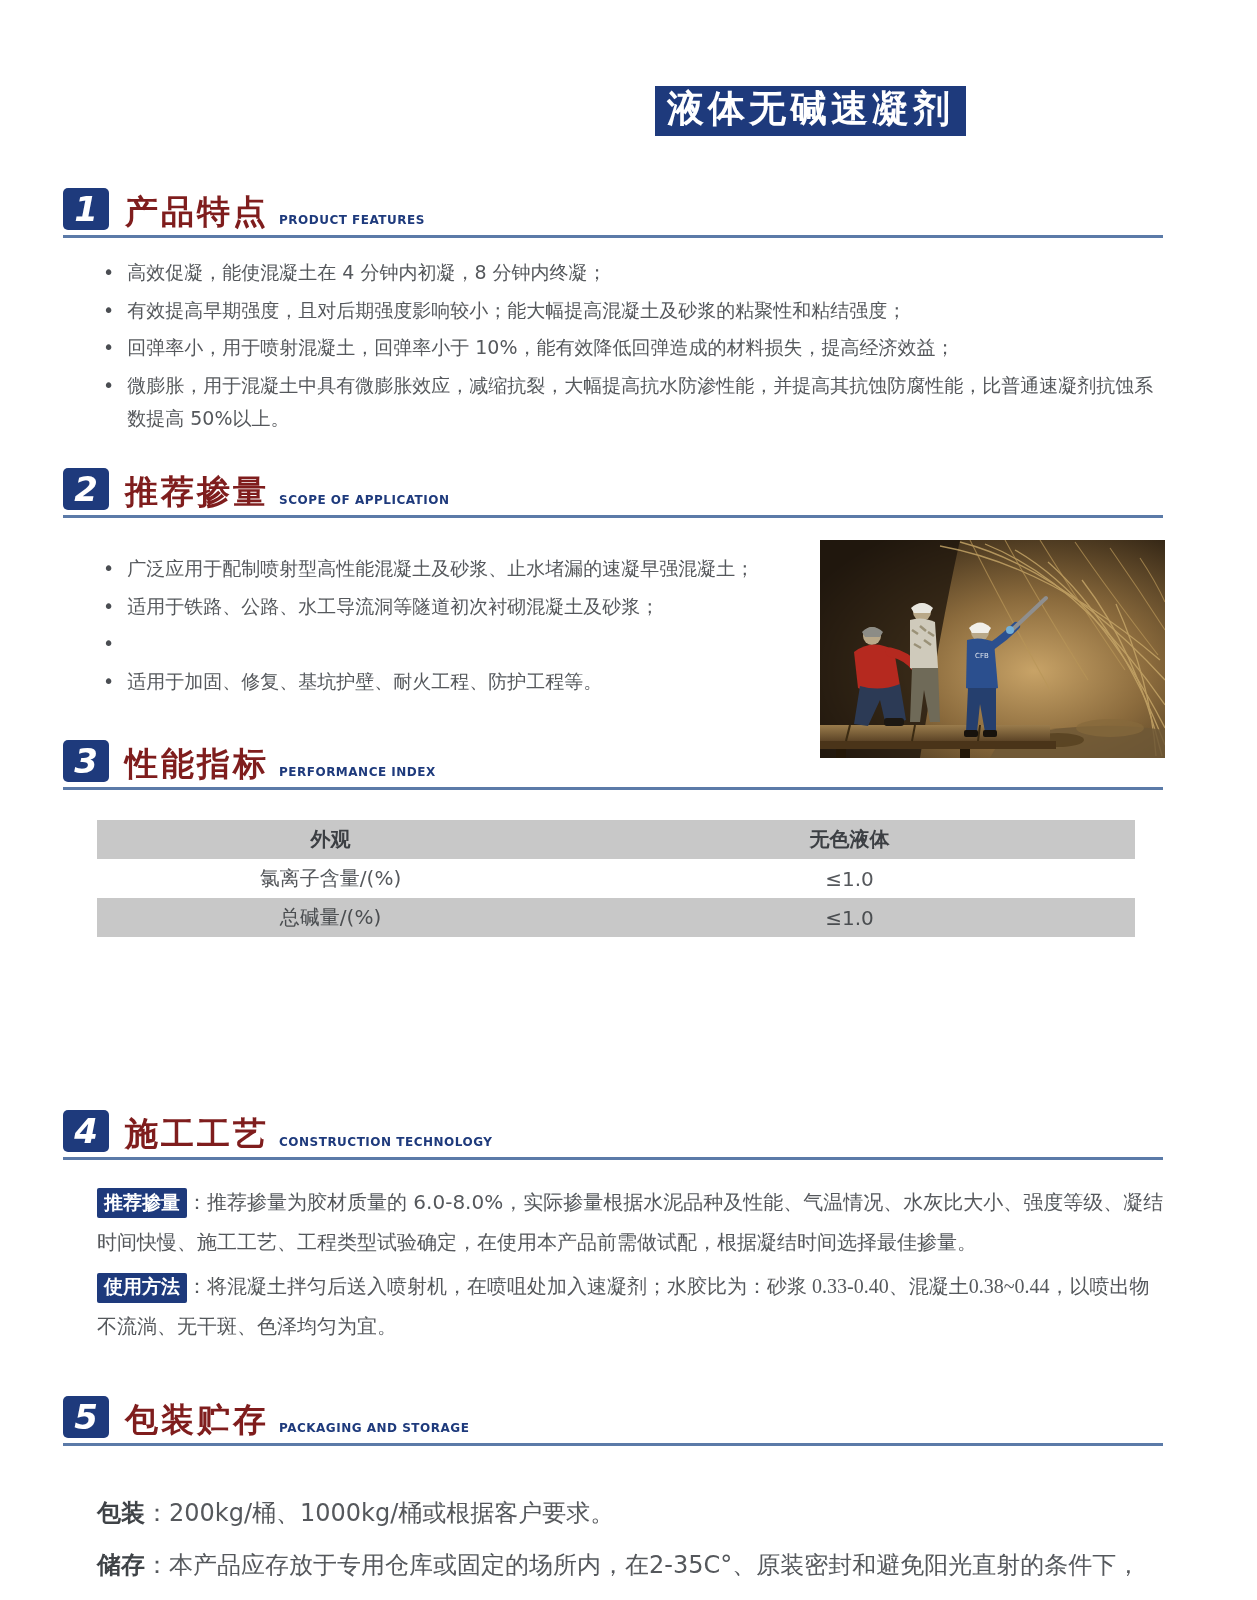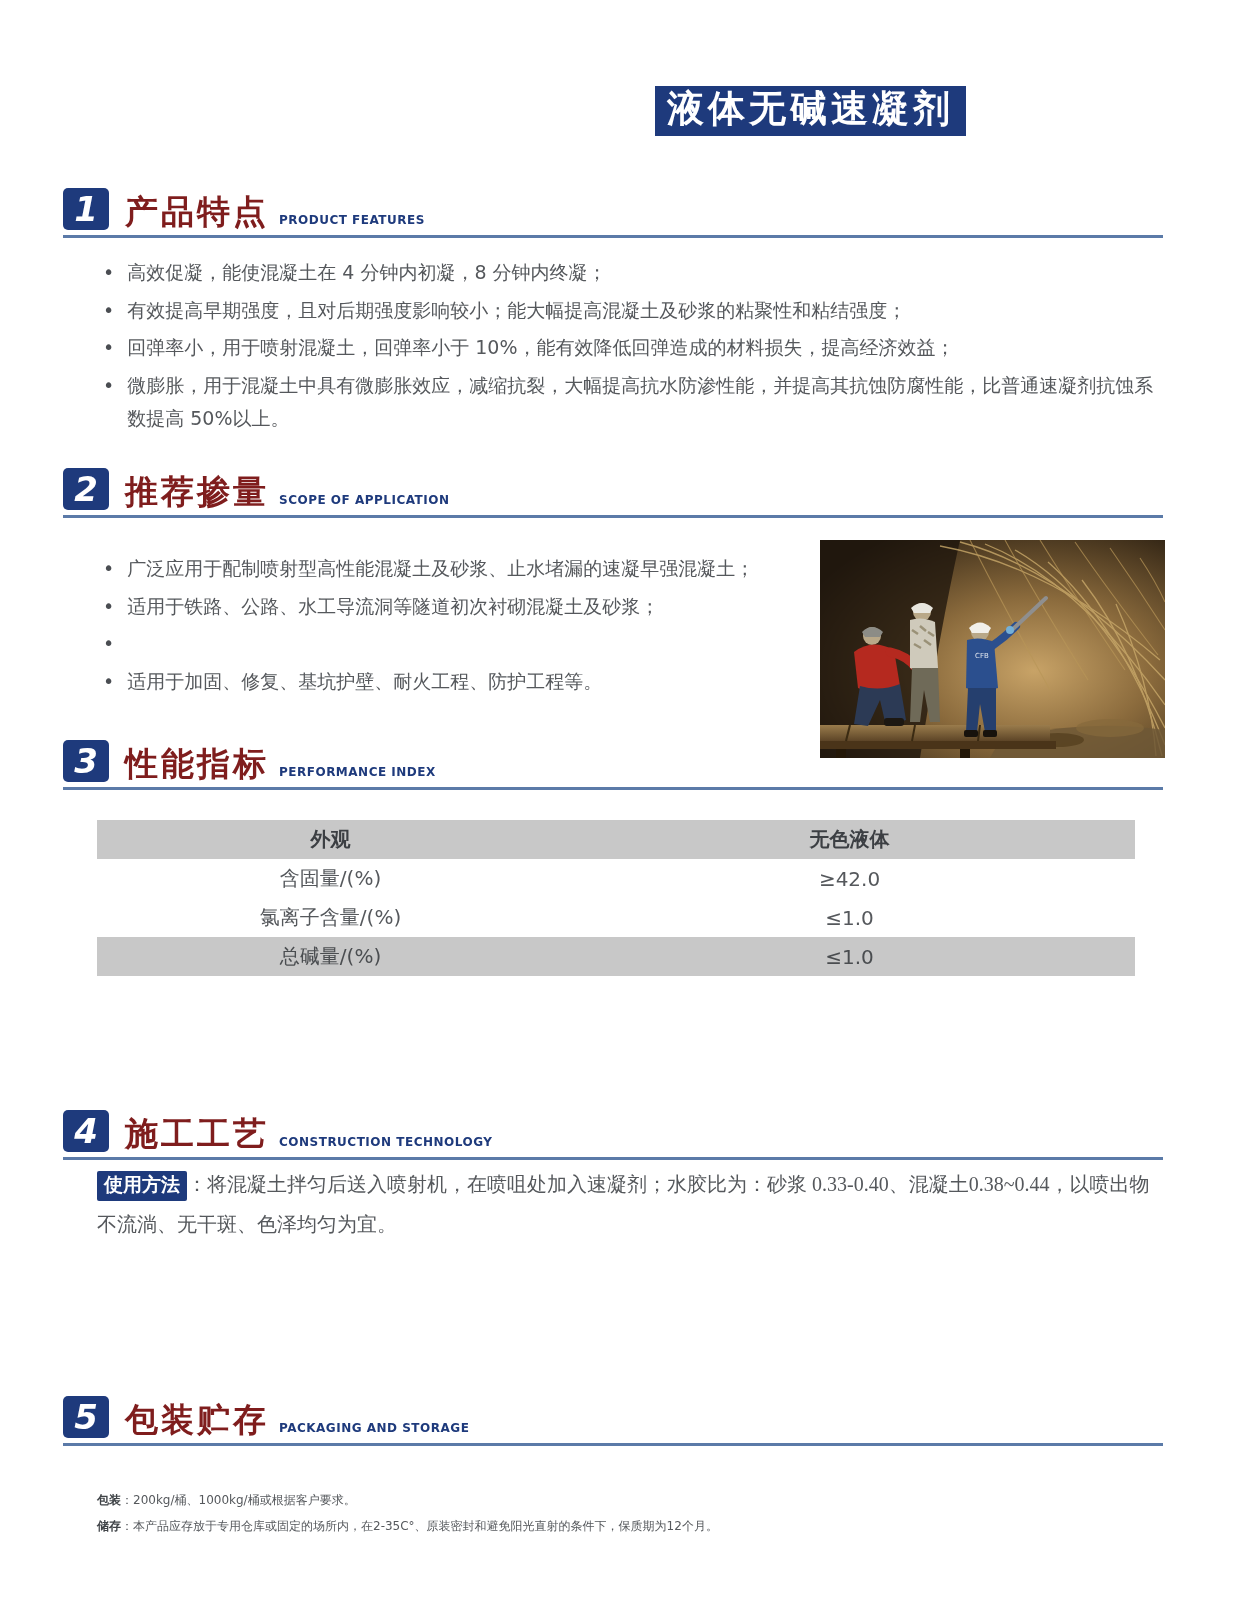--- a/index.html
+++ b/index.html
@@ -131,21 +131,21 @@
     font-size:19px;
     line-height:1.4;
     padding:1px 7px 2px 7px;
     border-radius:2px;
     vertical-align:baseline;
   }
 
   
   .store-lines { margin-top:42px; margin-left:34px; }
   .store-line {
-    font-size:12px;
+    font-size:24px;
     line-height:2.15;
     color:#55585c;
   }
   .store-label { font-weight:bold; color:#3f4347; }
 </style>
 </head>
 <body>
 
 <div class="page">
 
@@ -288,41 +288,40 @@
       <div class="sec-zh">性能指标</div>
       <div class="sec-en">PERFORMANCE INDEX</div>
     </div>
     <table class="perf-table">
       <tbody>
         <tr class="head">
           <td class="c1">外观</td>
           <td class="c2">无色液体</td>
         </tr>
         <tr>
-          <td class="c1">含固量/(%)</td>
-          <td class="c2">≥42.0</td>
-        </tr>
-        <tr>
           <td class="c1">氯离子含量/(%)</td>
           <td class="c2">≤1.0</td>
         </tr>
         <tr class="gray">
           <td class="c1">总碱量/(%)</td>
           <td class="c2">≤1.0</td>
         </tr>
       </tbody>
     </table>
   </div>
 
   <div class="sec" style="top:1110px;">
     <div class="sec-header">
       <div class="sec-num">4</div>
       <div class="sec-zh">施工工艺</div>
       <div class="sec-en">CONSTRUCTION TECHNOLOGY</div>
     </div>
+    <div class="para">
+      <span class="badge">推荐掺量</span><span>：推荐掺量为胶材质量的 6.0-8.0%，实际掺量根据水泥品种及性能、气温情况、水灰比大小、强度等级、凝结时间快慢、施工工艺、工程类型试验确定，在使用本产品前需做试配，根据凝结时间选择最佳掺量。</span>
+    </div>
     <div class="para" style="margin-top:4px;font-family:Liberation Serif, serif;">
       <span class="badge">使用方法</span><span>：将混凝土拌匀后送入喷射机，在喷咀处加入速凝剂；水胶比为：砂浆 0.33-0.40、混凝土0.38~0.44，以喷出物不流淌、无干斑、色泽均匀为宜。</span>
     </div>
   </div>
 
   <div class="sec" style="top:1396px;">
     <div class="sec-header">
       <div class="sec-num">5</div>
       <div class="sec-zh">包装贮存</div>
       <div class="sec-en">PACKAGING AND STORAGE</div>

